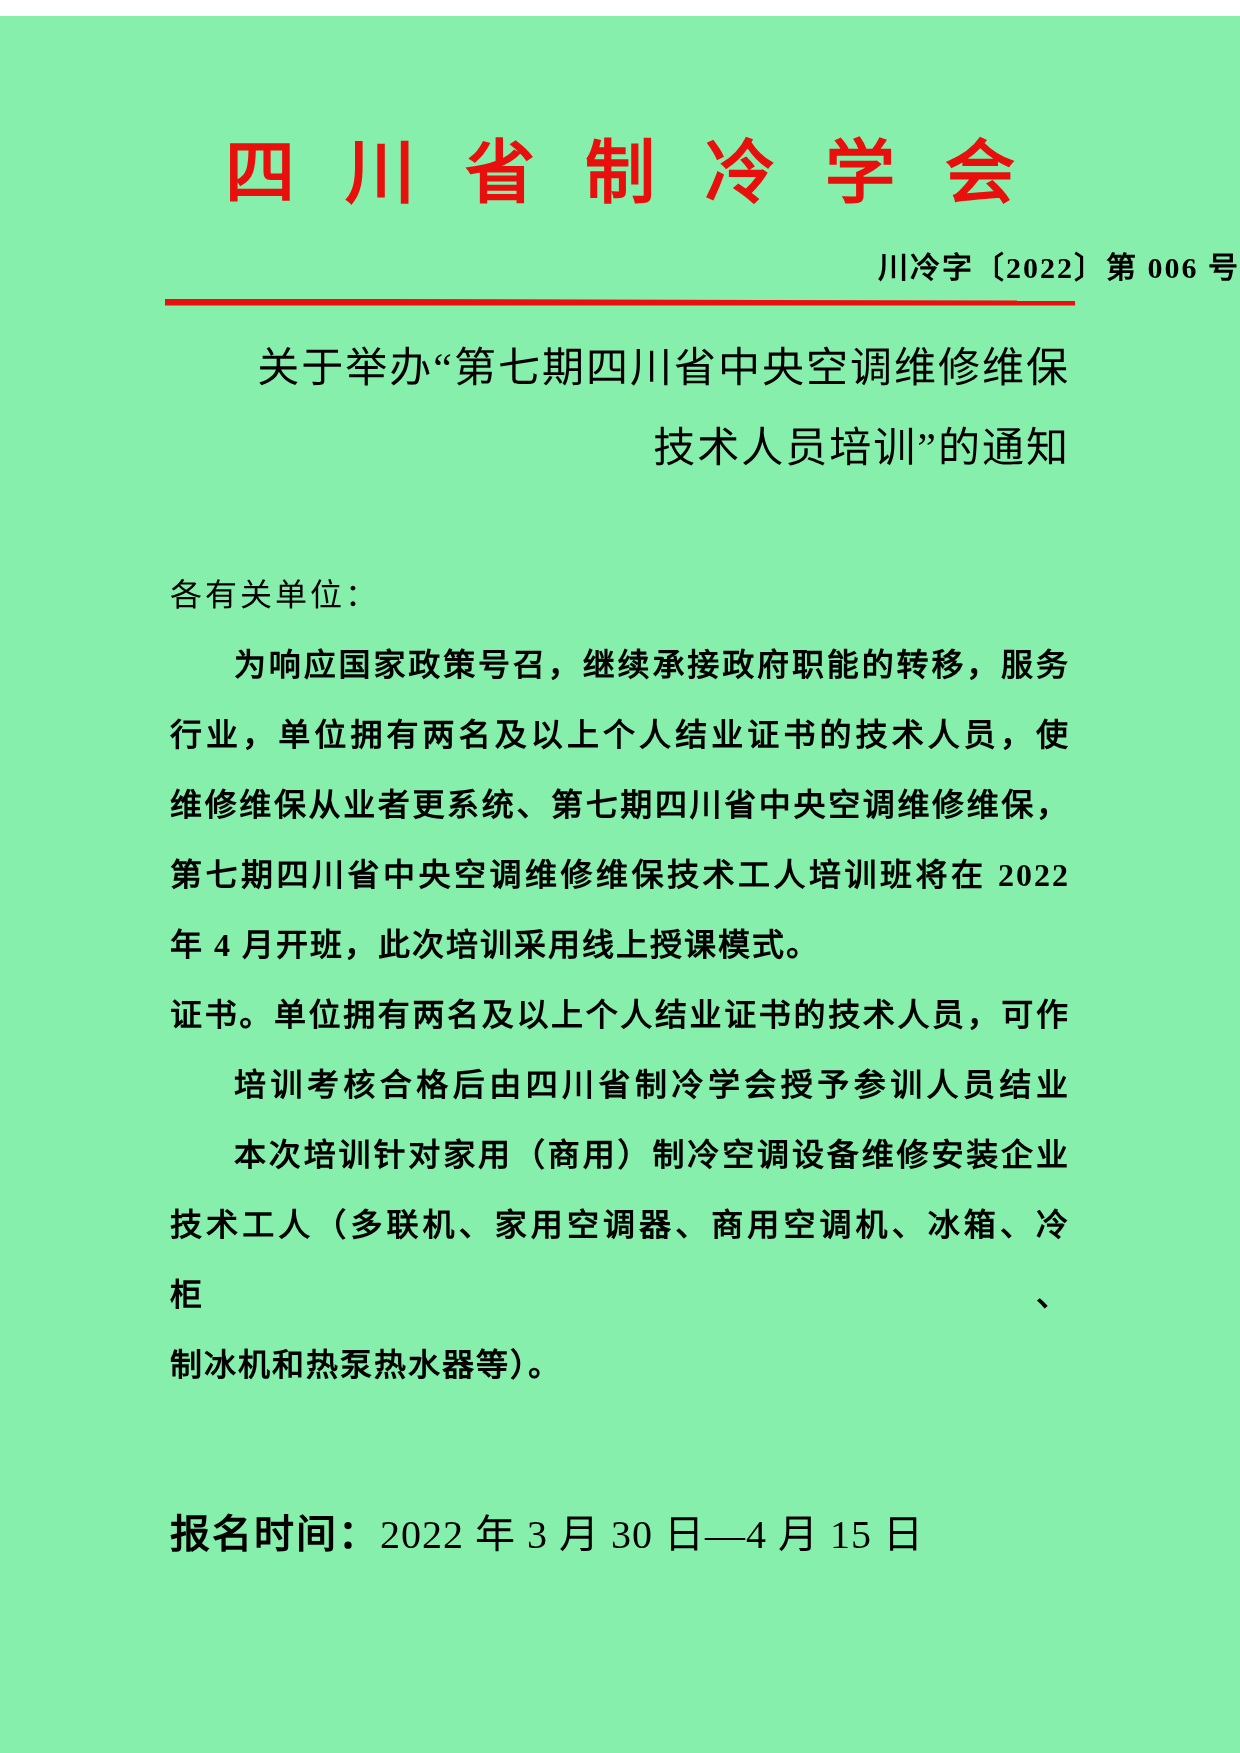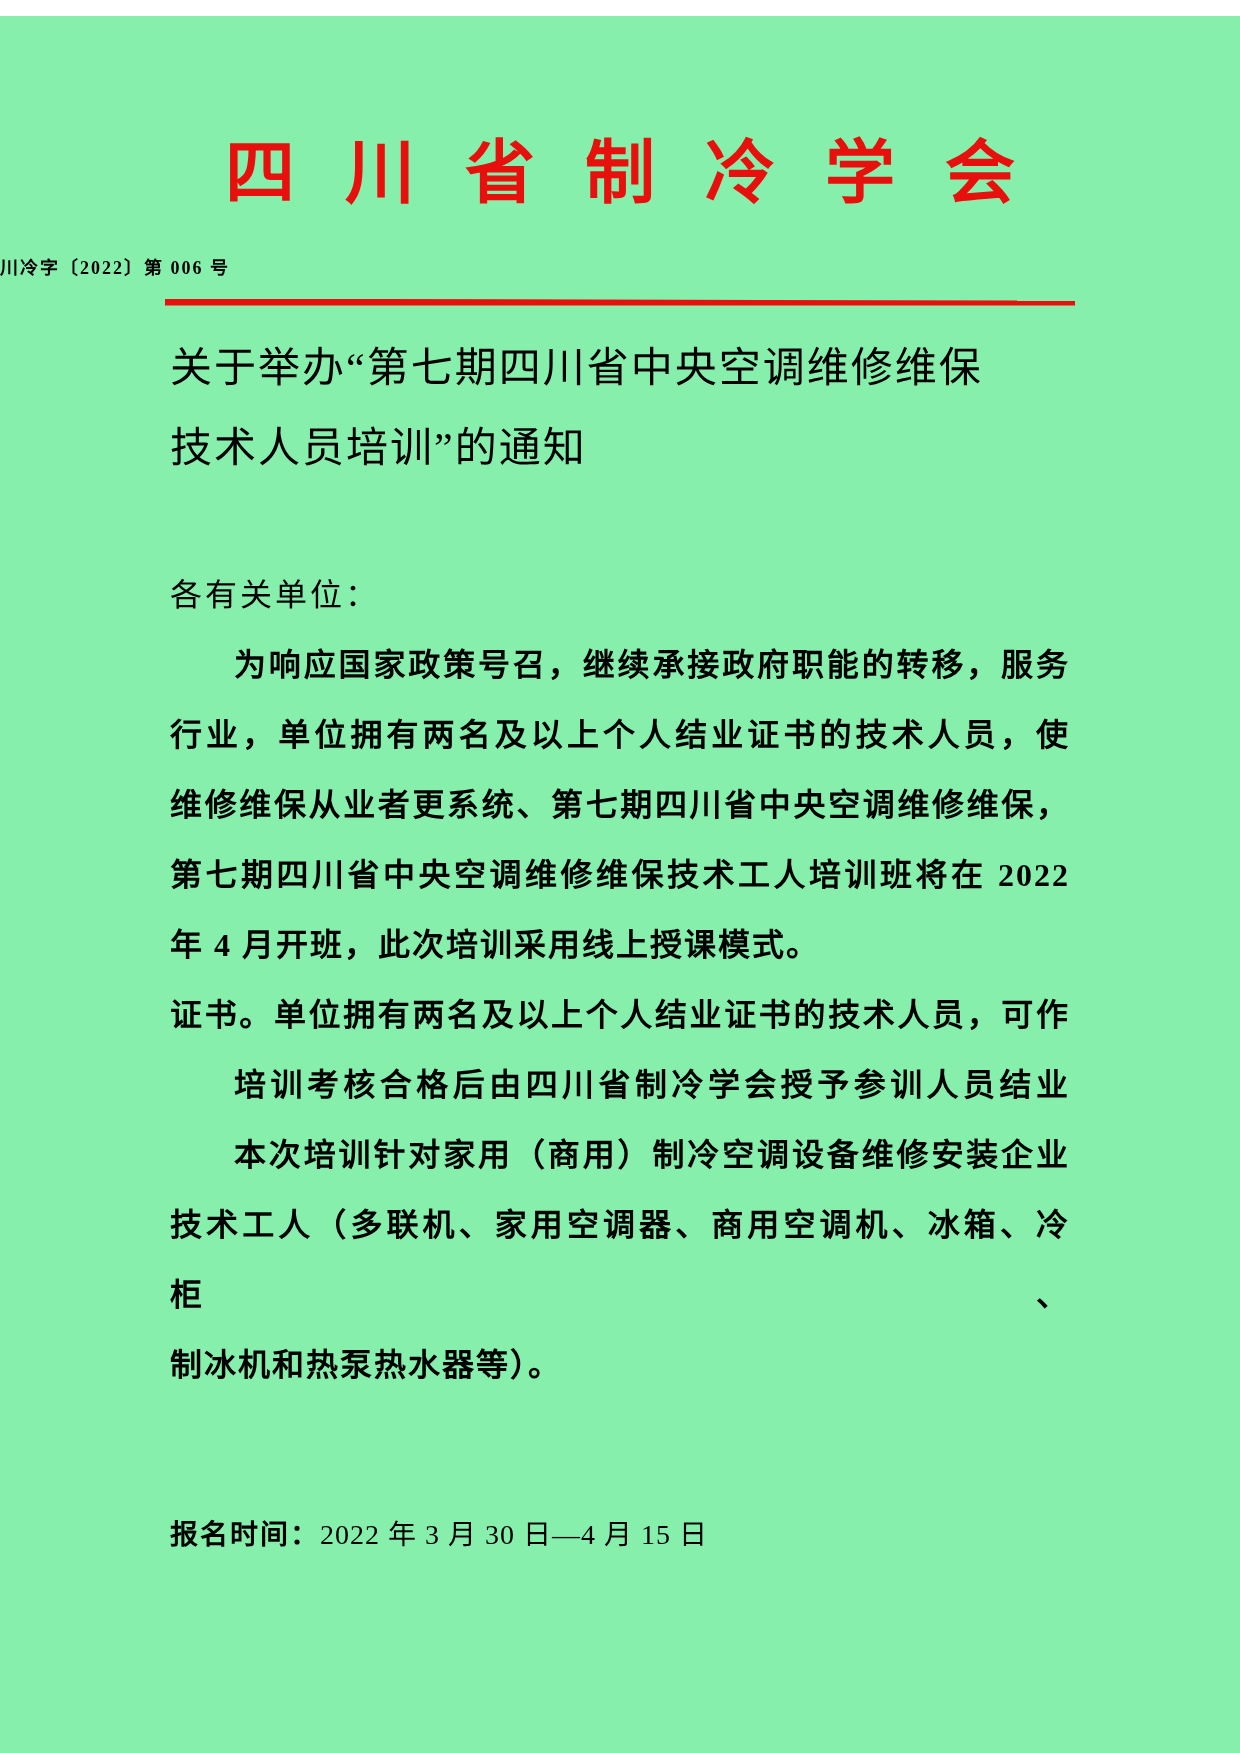--- a/index.html
+++ b/index.html
@@ -29,40 +29,40 @@
     font-size: 70px;
     line-height: 1.15;
     font-weight: 700;
     letter-spacing: 50px;
     text-align: center;
     color: #e8100c;
     white-space: nowrap;
   }
   .doc-number {
     margin-top: 36px;
-    font-size: 18px;
+    font-size: 30px;
     line-height: 34px;
     font-weight: 700;
-    text-align: left;
+    text-align: right;
     letter-spacing: 2px;
   }
   .red-rule {
     width: 910px;
     height: 7px;
     margin: 14px auto 0 auto;
     background: #e8100c;
     clip-path: polygon(0 0, 100% 30%, 100% 100%, 0 100%);
   }
   
   .notice-title {
     margin: 22px auto 0 auto;
     font-size: 42px;
     font-weight: 400;
     line-height: 80px;
-    text-align: left;
+    text-align: right;
     letter-spacing: 2px;
   }
   
   .body-block {
     margin-top: 72px;
     font-size: 32px;
   }
   .salutation {
     line-height: 70px;
     letter-spacing: 3px;
@@ -78,21 +78,21 @@
   }
   .body-line.indent {
     padding-left: 64px;
   }
   .body-line.end {
     text-align-last: left;
   }
   
   .signup-line {
     margin-top: 112px;
-    font-size: 28px;
+    font-size: 40px;
     line-height: 46px;
     letter-spacing: 1px;
   }
   .signup-label {
     font-weight: 700;
     letter-spacing: 2px;
   }
   .signup-value {
     font-weight: 400;
   }

